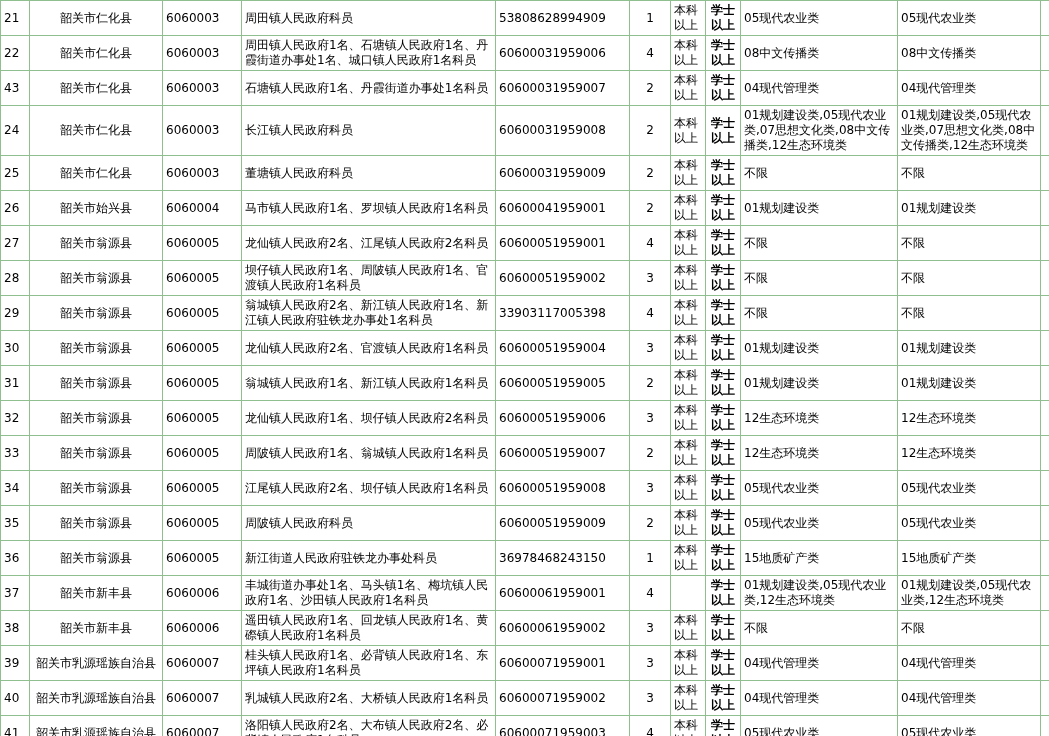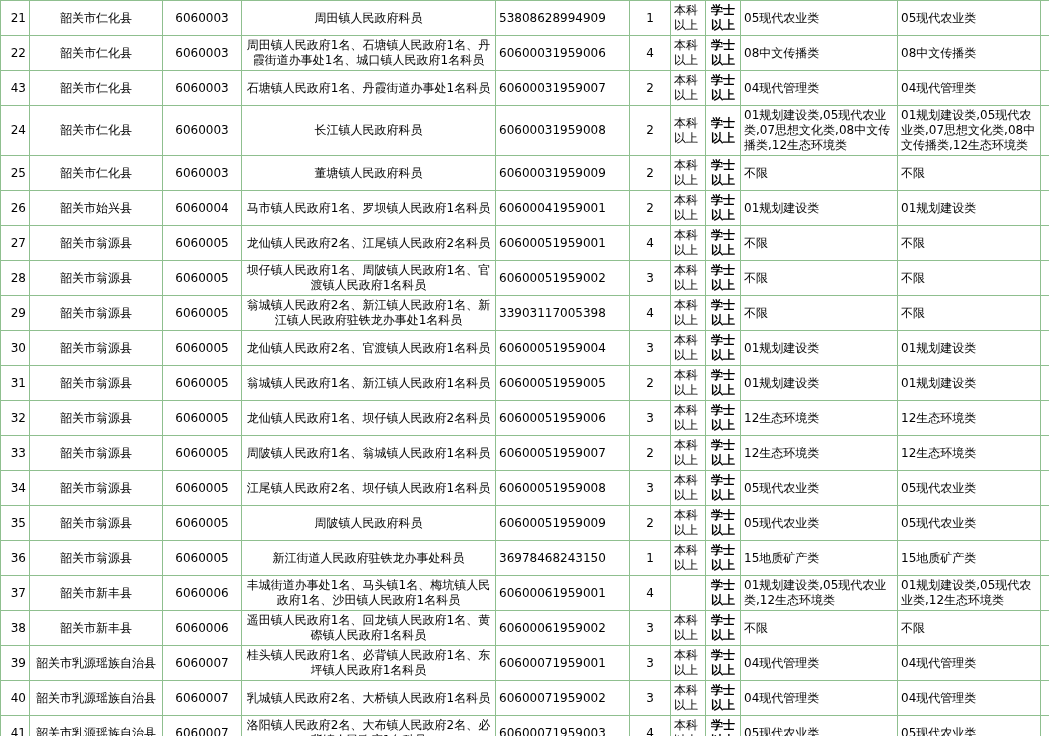--- a/index.html
+++ b/index.html
@@ -28,33 +28,33 @@
     padding: 2px 3px;
     vertical-align: middle;
     font-size: 12px;
     line-height: 15px;
     color: #000000;
     word-break: break-all;
     overflow: hidden;
   }
   td.c-idx {
     width: 22px;
-    text-align: right;
+    text-align: left;
   }
   td.c-unit {
     width: 126px;
     text-align: center;
   }
   td.c-code {
     width: 72px;
-    text-align: center;
+    text-align: left;
   }
   td.c-post {
     width: 247px;
-    text-align: center;
+    text-align: left;
   }
   td.c-postcode {
     width: 127px;
     text-align: left;
   }
   td.c-num {
     width: 34px;
     text-align: center;
   }
   td.c-edu {

